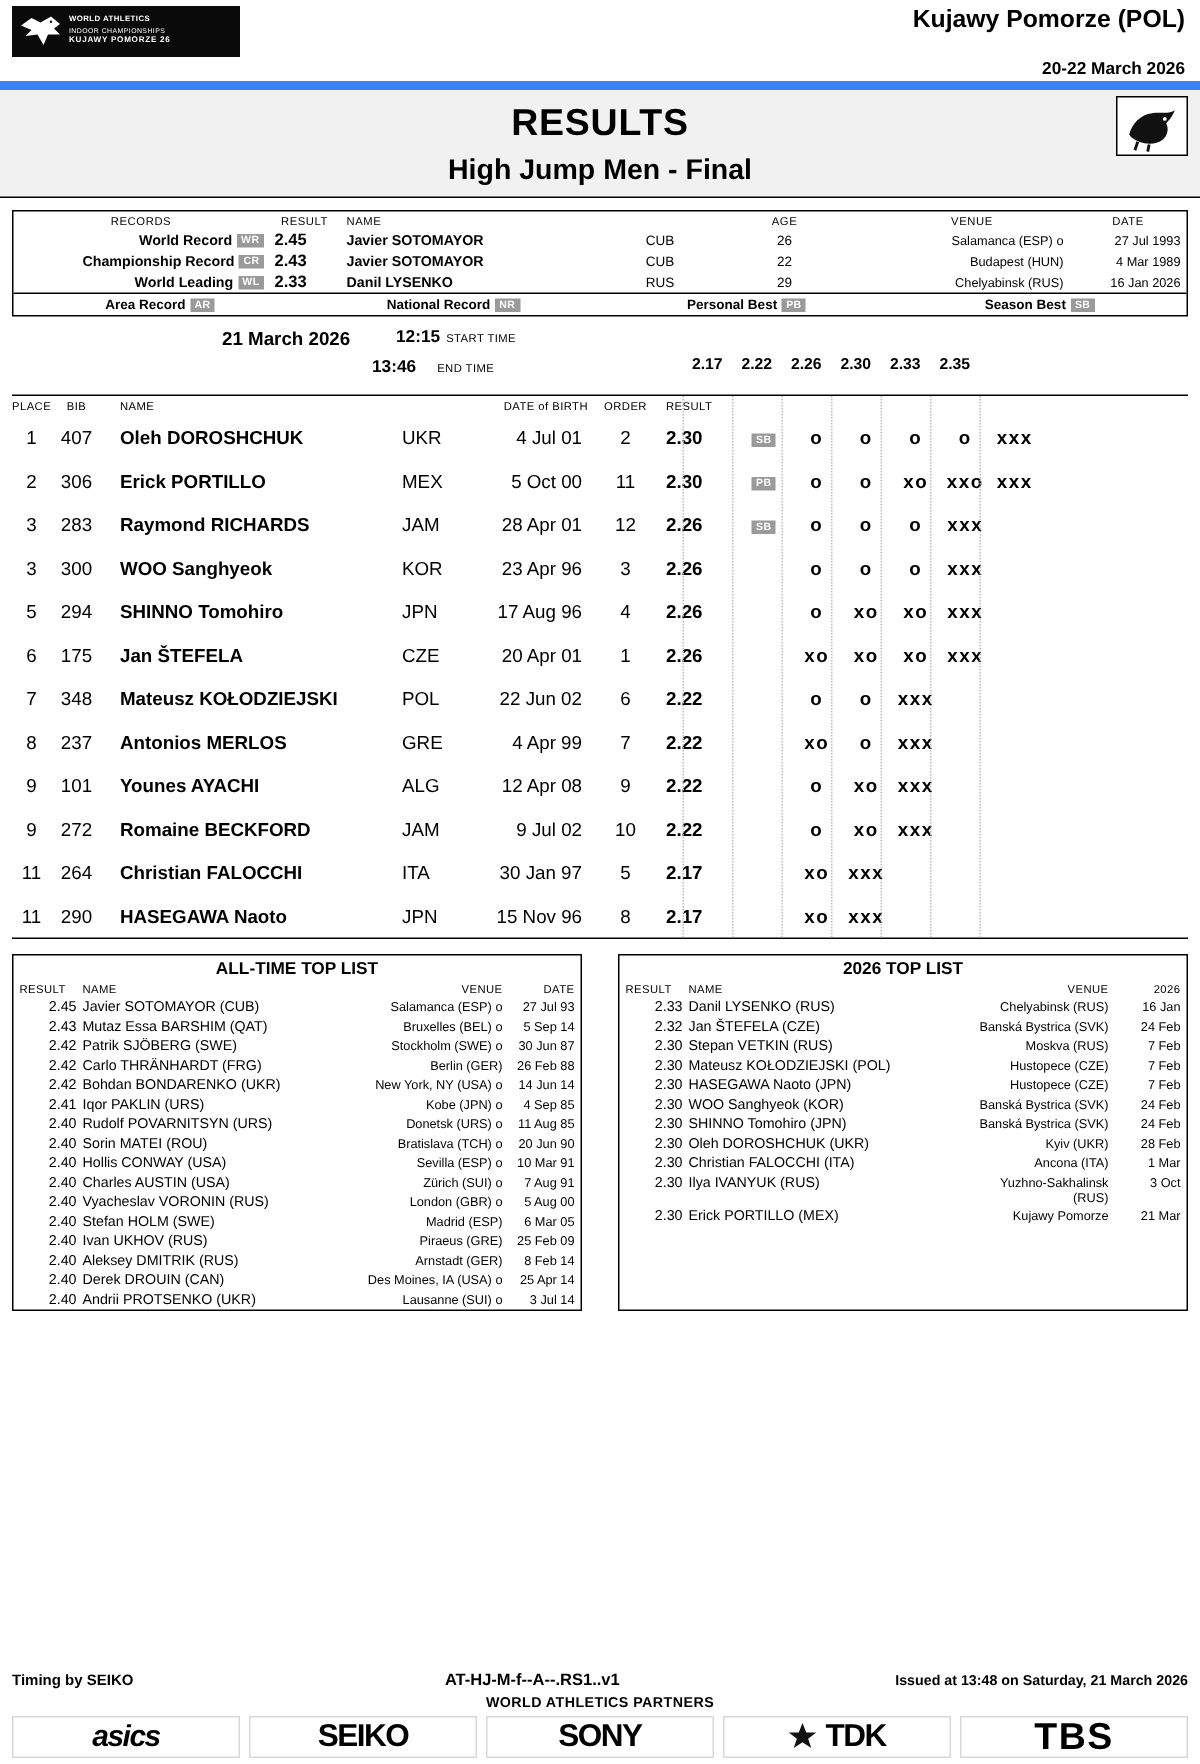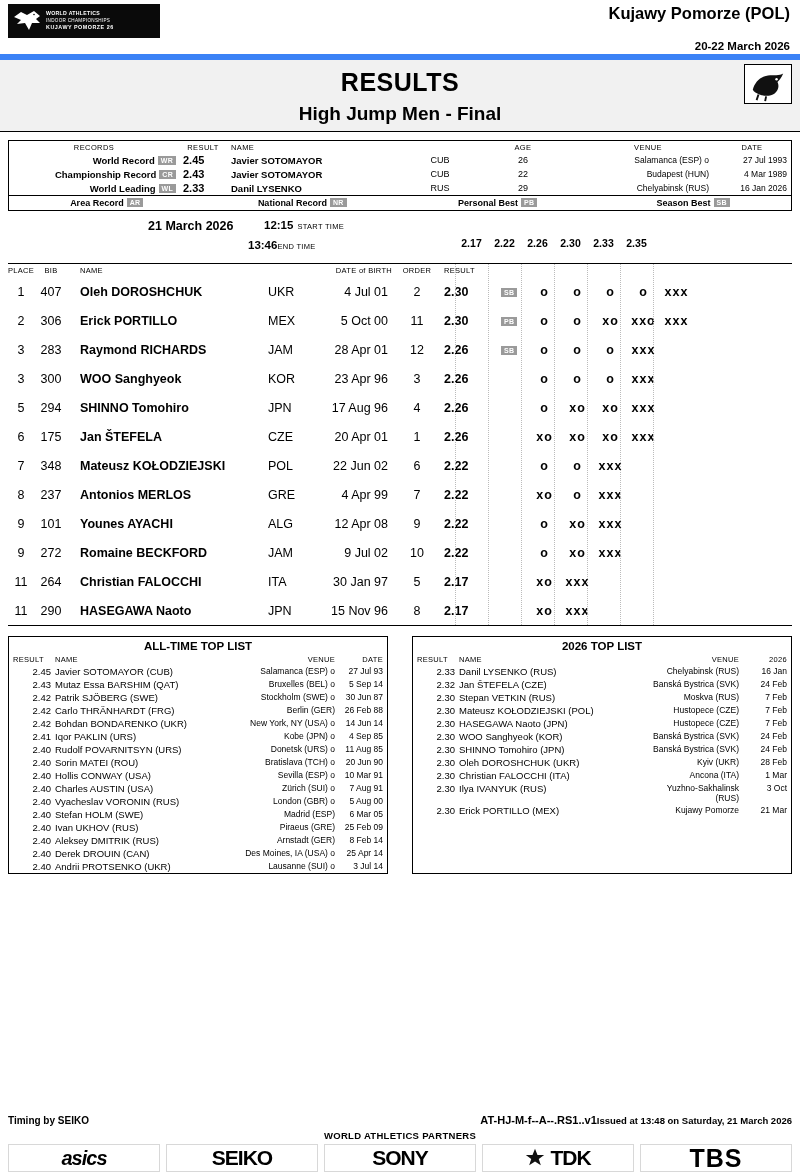--- a/index.html
+++ b/index.html
@@ -60,21 +60,21 @@
   }
   .rec-bottom { display:flex; font-size:9px; font-weight:bold; border-top:1px solid #000; }
   .rec-bottom > div { flex:1; text-align:center; padding:2px 0; }
 
   
   .timerow { position:relative; height:46px; margin:6px 0 0 0; }
   .t-date { position:absolute; left:148px; top:2px; font-size:12.5px; font-weight:bold; }
   .t-start { position:absolute; left:248px; top:2px; font-size:11.5px; font-weight:bold;margin-left:16px; }
   .t-start .lbl { font-size:7.5px; font-weight:normal; letter-spacing:.3px; margin-left:4px; }
   .t-end { position:absolute; left:248px; top:22px; font-size:11.5px; font-weight:bold; }
-  .t-end .lbl { font-size:7.5px; font-weight:normal; letter-spacing:.3px; margin-left:0; }
+  .t-end .lbl { font-size:7.5px; font-weight:normal; letter-spacing:.3px; margin-left:14px; }
   .heights-head { position:absolute; left:455px; top:20px; display:flex; }
   .heights-head div { width:33px; text-align:center; font-size:10.5px; font-weight:bold; }
 
   
   .res-wrap { margin:0 8px; border-top:1px solid #000; border-bottom:1px solid #000; position:relative; }
   .res-head { display:flex; font-size:7.5px; letter-spacing:.3px; padding:2px 0 2px; }
   .res-table { width:100%; border-collapse:collapse; }
   .res-table td { font-size:12.5px; padding:7.5px 0; vertical-align:middle; }
   .c-place { width:26px; text-align:center; font-size:11.5px; }
   .c-bib { width:34px; text-align:center; font-size:11px; }
@@ -108,21 +108,21 @@
   .list-row { display:flex; font-size:9.5px; padding:1px 4px; }
   .lr-res { width:42px; text-align:right; padding-right:4px; }
   .lr-name { flex:1; }
   .lr-venue { width:92px; text-align:right; font-size:8.5px; }
   .lr-date { width:48px; text-align:right; font-size:8.5px; }
 
   
   .footer { position:absolute; left:0; right:0; bottom:0; }
   .footer-line { display:flex; align-items:center; padding:0 8px 4px; font-size:10px; }
   .f-left { font-weight:bold; }
-  .f-mid { flex:1; text-align:right; font-weight:bold; font-size:11px;padding-left:24px; }
+  .f-mid { flex:1; text-align:center; font-weight:bold; font-size:11px;padding-left:24px; }
   .f-right { font-weight:bold; font-size:9.5px; }
   .partners { text-align:center; font-size:9.5px; font-weight:bold; letter-spacing:.3px; padding-bottom:3px; }
   .sponsors { display:flex; gap:6px; padding:0 8px 4px; }
   .sp { flex:1; height:28px; border:1px solid #d8d8d8; display:flex; align-items:center; justify-content:center; }
   .sp-txt { font-weight:bold; font-size:21px; letter-spacing:-1px; }
   .asics { font-style:italic; font-size:20px; }
   .tbs { font-size:25px; letter-spacing:1px; }
 </style>
 </head>
 <body>

